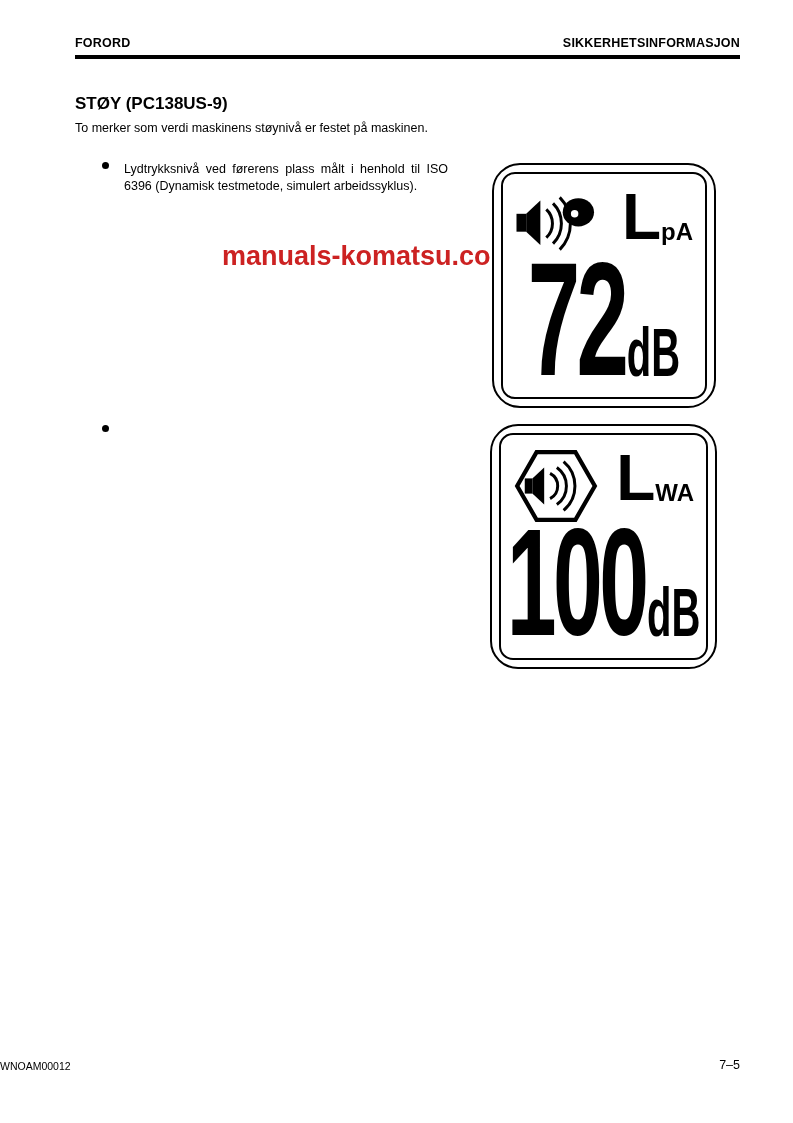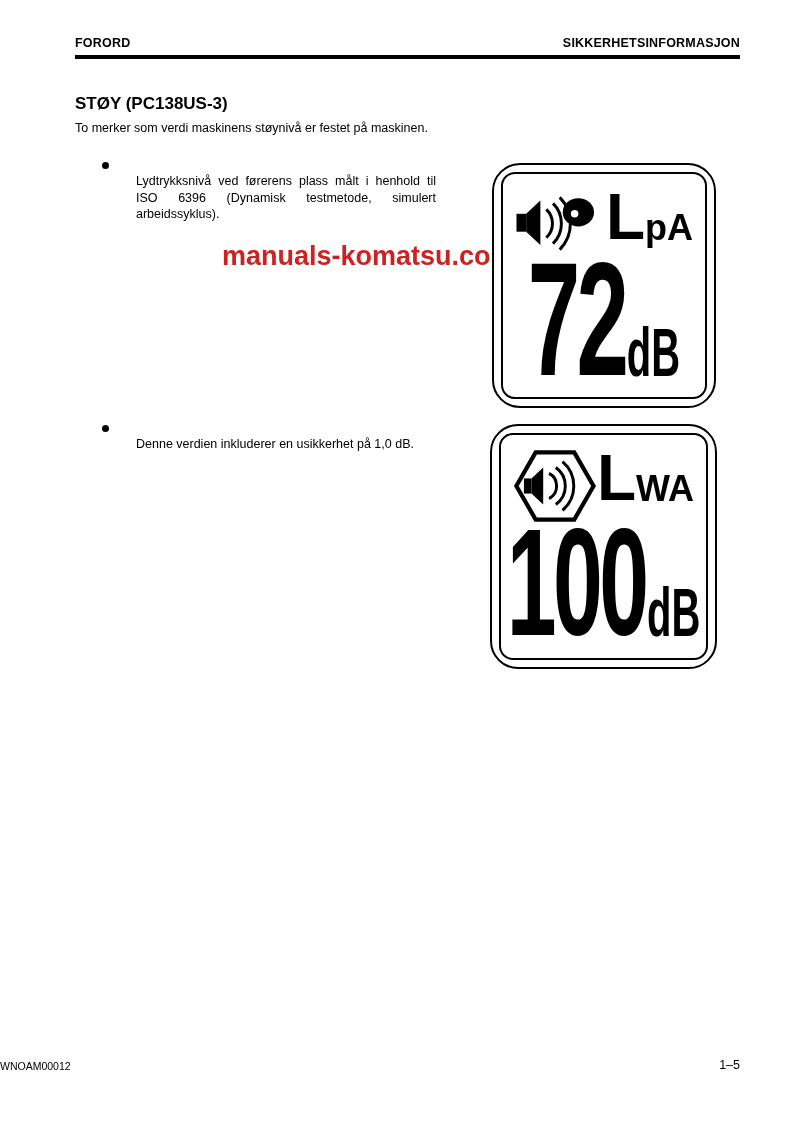--- a/index.html
+++ b/index.html
@@ -27,21 +27,21 @@
   .title { position: absolute; top: 94px; left: 75px; font-size: 17px; font-weight: bold; }
   .intro { position: absolute; top: 121px; left: 75px; font-size: 12.5px; }
 
   
   .bullet { position: absolute; left: 100px; width: 352px; font-size: 12.5px; line-height: 16.5px; }
   .bullet .mark {
     position: absolute; left: 2px; top: 5px;
     width: 7px; height: 7px; background: #000; border-radius: 50%;
   }
   .bullet .btxt { margin-left: 20px; }
-  .btxt p { margin: 16px; text-align: justify; }
+  .btxt p { margin: 4px; text-align: justify; }
   .b1 { top: 157px; }
   .b2 { top: 420px; }
 
   
   .watermark {
     position: absolute; left: 222px; top: 241px;
     font-size: 27px; font-weight: bold; color: #cc2222; white-space: nowrap;
   }
 
   
@@ -54,21 +54,21 @@
     box-sizing: border-box; height: 100%;
     border: 2px solid #000; border-radius: 14px;
     padding: 13px 12px 10px;
     display: flex; flex-direction: column;
   }
   .l1 { left: 492px; top: 163px; width: 224px; height: 245px; }
   .l2 { left: 490px; top: 424px; width: 227px; height: 245px; }
   .ltop { display: flex; justify-content: space-between; align-items: flex-start; }
   .sym { display: flex; align-items: flex-end; font-weight: bold; padding-top: 6px; }
   .sym .letter { font-size: 64px; line-height: 0.75; }
-  .sym .sub { font-size: 36px; line-height: 0.75; }
+  .sym .sub { font-size: 24px; line-height: 0.75; }
   .vrow {
     display: flex; justify-content: center; align-items: flex-end;
     margin-top: auto; margin-bottom: 8px;
     transform: scale(0.8, 1.36); transform-origin: center bottom;
   }
   .value { font-weight: bold; line-height: 0.75; letter-spacing: -0.04em; }
   .l1 .value { font-size: 118px; }
   .l2 .value { font-size: 112px; }
   .unit { font-size: 50px; font-weight: bold; line-height: 0.78; margin-left: 2px; }
   .icon1 { width: 82px; height: 62px; margin-top: 4px; }
@@ -80,36 +80,35 @@
 </style>
 </head>
 <body>
 
 <div class="hdr">
   <span>FORORD</span>
   <span>SIKKERHETSINFORMASJON</span>
 </div>
 <div class="hdr-rule"></div>
 
-<div class="title">STØY (PC138US-3)</div>
+<div class="title">STØY (PC138US-9)</div>
 <div class="intro">To merker som verdi maskinens støynivå er festet på maskinen.</div>
 
 <div class="bullet b1">
   <span class="mark"></span>
   <div class="btxt">
     <p>Lydtrykksnivå ved førerens plass målt i henhold til ISO 6396 (Dynamisk testmetode, simulert arbeidssyklus).</p>
   </div>
 </div>
 
 <div class="watermark">manuals-komatsu.com</div>
 
 <div class="bullet b2">
   <span class="mark"></span>
   <div class="btxt">
-    <p>Denne verdien inkluderer en usikkerhet på 1,0 dB.</p>
   </div>
 </div>
 
 <div class="nlabel l1">
   <div class="inner">
     <div class="ltop">
       <svg class="icon1" viewBox="0 0 110 82" xmlns="http://www.w3.org/2000/svg">
         <rect x="2" y="30" width="13" height="24" fill="#000"></rect>
         <polygon points="15,30 34,12 34,72 15,54" fill="#000"></polygon>
         <path d="M42,24 A26 26 0 0 1 42,62" fill="none" stroke="#000" stroke-width="4"></path>
@@ -147,13 +146,13 @@
       </div>
     </div>
     <div class="vrow">
       <span class="value">100</span>
       <span class="unit">dB</span>
     </div>
   </div>
 </div>
 
 <div class="footer-code">WNOAM00012</div>
-<div class="footer-page">1–5</div>
+<div class="footer-page">7–5</div>
 
 </body></html>

